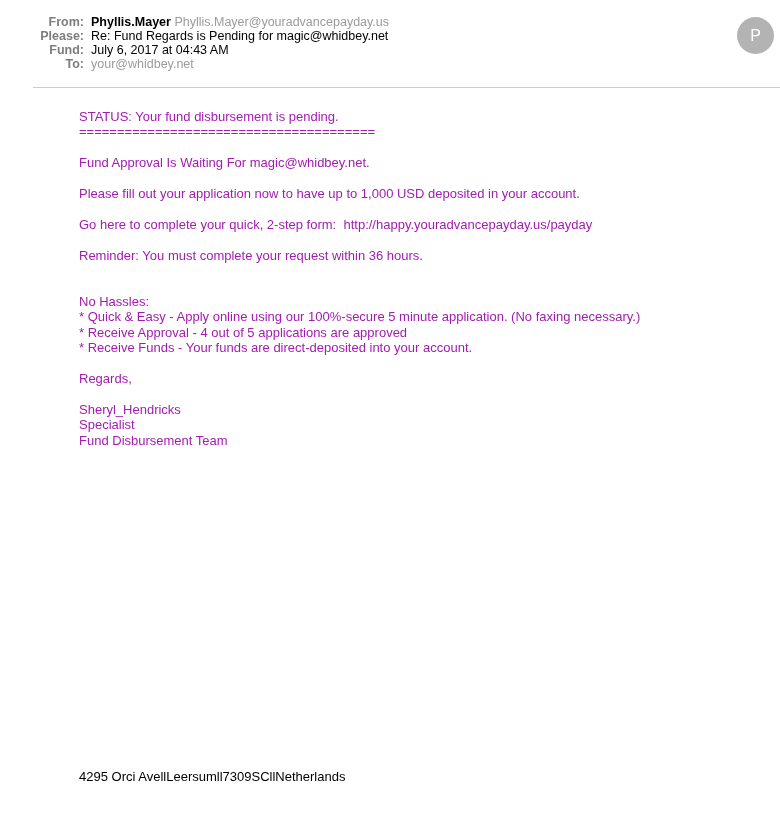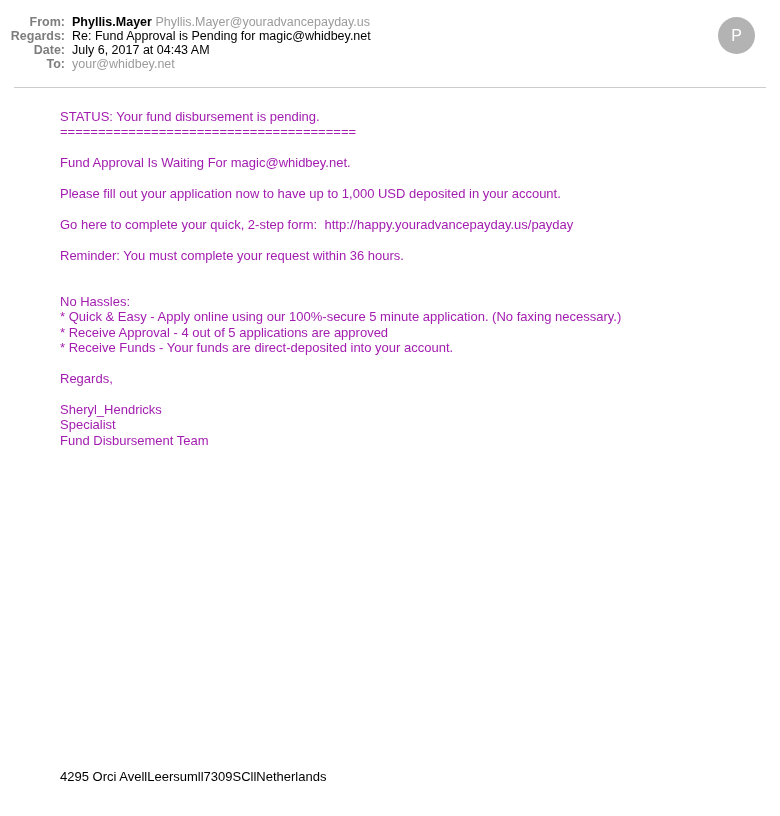--- a/index.html
+++ b/index.html
@@ -8,20 +8,21 @@
     height: 816px;
     background: #ffffff;
     font-family: "Liberation Sans", sans-serif;
     overflow: hidden;
   }
   .email-view {
     position: relative;
     width: 712px;
     height: 816px;
     background: #ffffff;
+    margin-left: 19px;
   }
 
   
   .email-header {
     position: absolute;
     top: 15px;
     left: 0;
     font-size: 12.5px;
     line-height: 14px;
   }
@@ -102,25 +103,25 @@
 <body>
 
 <div class="email-view">
 
   <div class="email-header">
     <div class="header-row">
       <span class="header-label">From:</span>
       <span class="header-value"><span class="sender-name">Phyllis.Mayer</span> <span class="sender-email">Phyllis.Mayer@youradvancepayday.us</span></span>
     </div>
     <div class="header-row">
-      <span class="header-label">Regards:</span>
-      <span class="header-value">Re: Fund Approval is Pending for magic@whidbey.net</span>
+      <span class="header-label">Please:</span>
+      <span class="header-value">Re: Fund Regards is Pending for magic@whidbey.net</span>
     </div>
     <div class="header-row">
-      <span class="header-label">Date:</span>
+      <span class="header-label">Fund:</span>
       <span class="header-value">July 6, 2017 at 04:43 AM</span>
     </div>
     <div class="header-row">
       <span class="header-label">To:</span>
       <span class="header-value muted">your@whidbey.net</span>
     </div>
   </div>
 
   <div class="avatar">
     <span>P</span>

